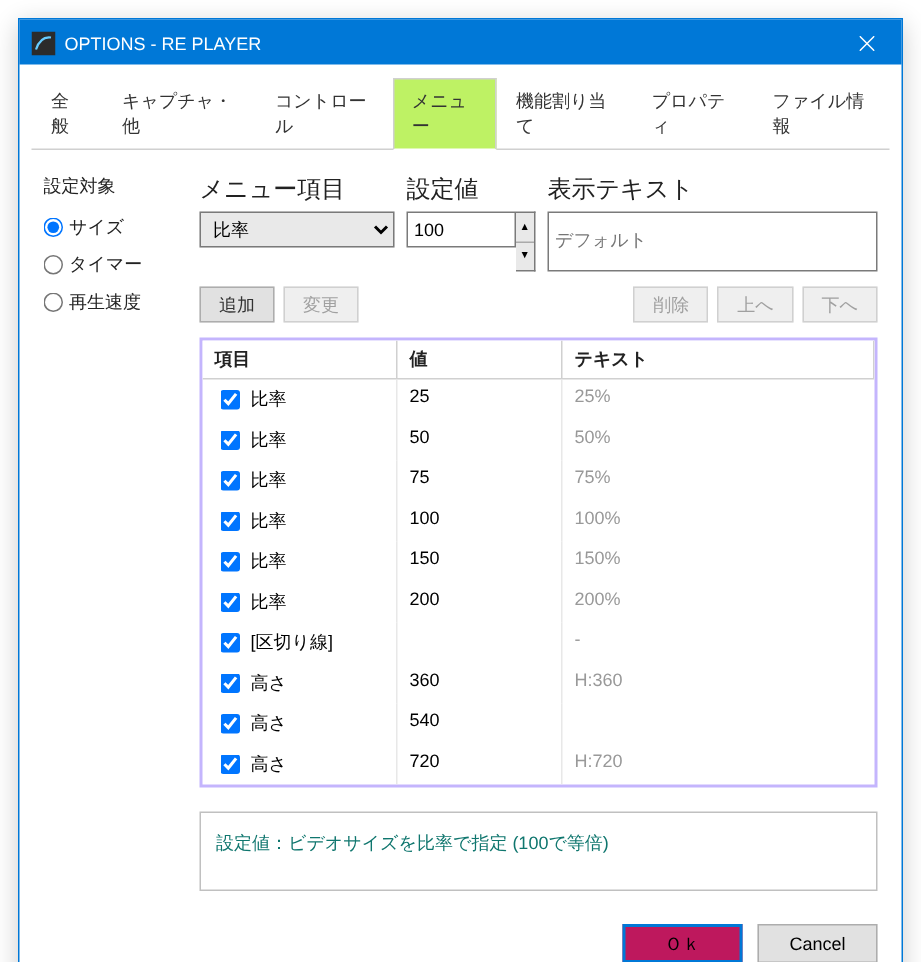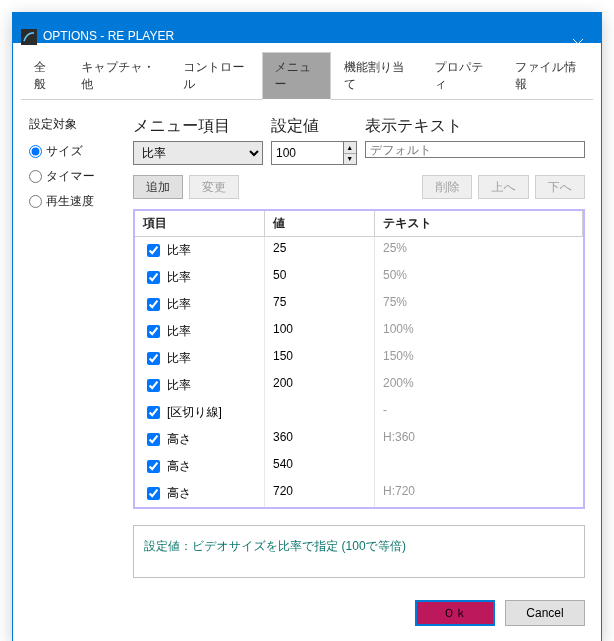--- a/index.html
+++ b/index.html
@@ -1,25 +1,25 @@
 <!DOCTYPE html>
 <html><head>
   <meta charset="utf-8">
   <style>
     * { box-sizing: border-box; font-family: "Yu Gothic UI", "Meiryo", sans-serif; }
     body { margin: 0; padding: 12px; background: #fff; }
     .window { width: 590px; border: 1px solid #0078d7; box-shadow: 0 4px 16px rgba(0,0,0,0.2); background: #fff; }
-    .titlebar { background: #0078d7; color: #fff; display: flex; height: 30px; padding: 16px 0 0 8px; font-size: 12px; }
+    .titlebar { background: #0078d7; color: #fff; display: flex; align-items: center; height: 30px; padding: 2px 0 0 8px; font-size: 12px; }
     .titlebar .appicon { width: 16px; height: 16px; margin-right: 6px; }
     .titlebar .title { flex: 1; }
     .titlebar .winclose { width: 46px; height: 30px; display: flex; align-items: center; justify-content: center; font-size: 14px; cursor: default; }
 
     .tabs { display: flex; border-bottom: 1px solid #d0d0d0; margin: 8px 8px 0 8px; font-size: 12px; }
     .tab { padding: 6px 12px; border: 1px solid transparent; border-bottom: none; position: relative; top: 1px; cursor: default; color: #333; }
-    .tab.active { border-color: #d0d0d0; background: #a3a3a3; border-bottom: 1px solid #fff; }
+    .tab.active { border-color: #d0d0d0; background: #bef264; border-bottom: 1px solid #fff; }
 
     .pane { padding: 16px 16px 12px 16px; }
 
     .row-main { display: flex; gap: 16px; }
     .left-radio-group { width: 88px; font-size: 12px; }
     .group-label { display: block; margin-bottom: 10px; color: #222; }
     .radio-row { display: flex; align-items: center; margin-bottom: 8px; gap: 4px; color: #222; }
     .radio-row input { margin: 0; }
 
     .right-area { flex: 1; }
@@ -28,21 +28,21 @@
     .fl-value { width: 86px; }
     .fl-text { flex: 1; }
 
     .field-inputs { display: flex; gap: 8px; margin-bottom: 10px; }
     .sel { width: 130px; height: 24px; font-size: 12px; border: 1px solid #7a7a7a; background: #e9e9e9; padding: 0 4px; }
     .num-wrap { display: flex; width: 86px; }
     .num-wrap input { width: 100%; height: 24px; font-size: 12px; border: 1px solid #7a7a7a; padding: 0 4px; }
     .spin { width: 16px; display: flex; flex-direction: column; border: 1px solid #7a7a7a; border-left: none; }
     .spin div { flex:1; display:flex; align-items:center; justify-content:center; font-size:7px; background:#e9e9e9; border-bottom:1px solid #aaa; }
     .spin div:last-child { border-bottom:none;}
-    .txt { flex: 1; height: 17px; font-size: 12px; border: 1px solid #7a7a7a; padding: 0 4px; color: #777; }
+    .txt { flex: 1; height: 40px; font-size: 12px; border: 1px solid #7a7a7a; padding: 0 4px; color: #777; font-family: Liberation Mono, monospace; }
 
     .btn-row { display: flex; gap: 6px; margin-bottom: 10px; }
     .btn { height: 24px; padding: 0 12px; font-size: 12px; border: 1px solid #adadad; background: #e1e1e1; cursor: default; color:#333; }
     .btn.disabled { color: #a0a0a0; border-color:#d0d0d0; background:#efefef; }
     .btn-row .spacer { flex: 1; }
 
     .grid { border: 2px solid #c4b5fd; font-size: 12px; max-height: 300px; overflow: hidden; }
     .grid-header, .grid-row { display: flex; }
     .grid-header { background: #fff; border-bottom: 1px solid #d0d0d0; font-weight: 400; }
     .col-item { width: 130px; padding: 4px 8px; border-right: 1px solid #e8e8e8; display:flex; align-items:center; gap:4px;}

